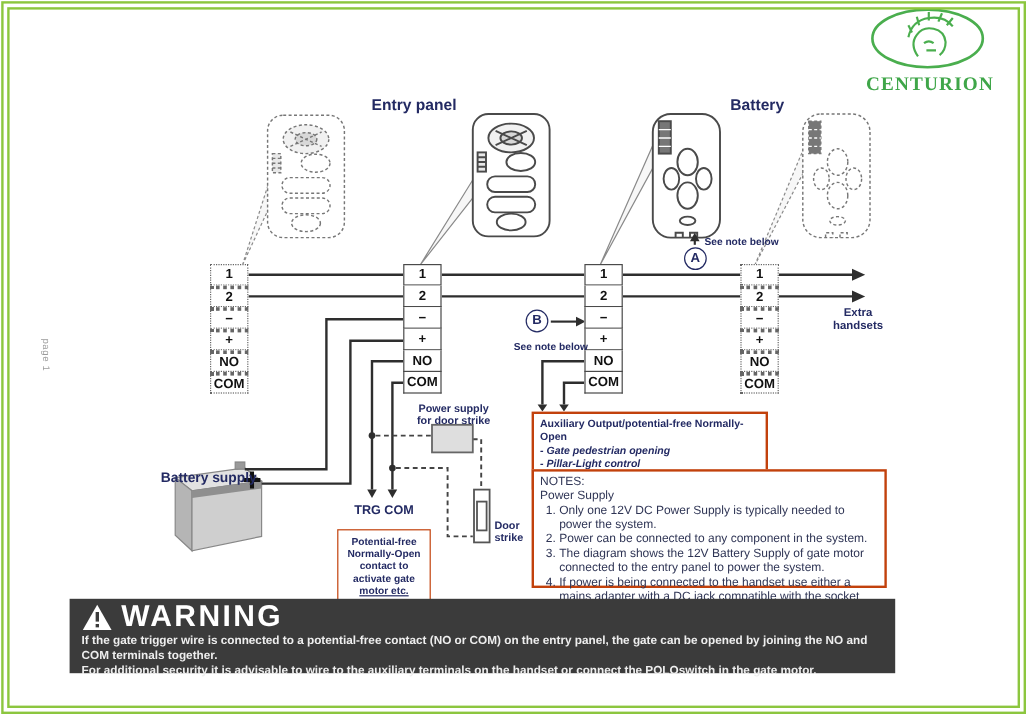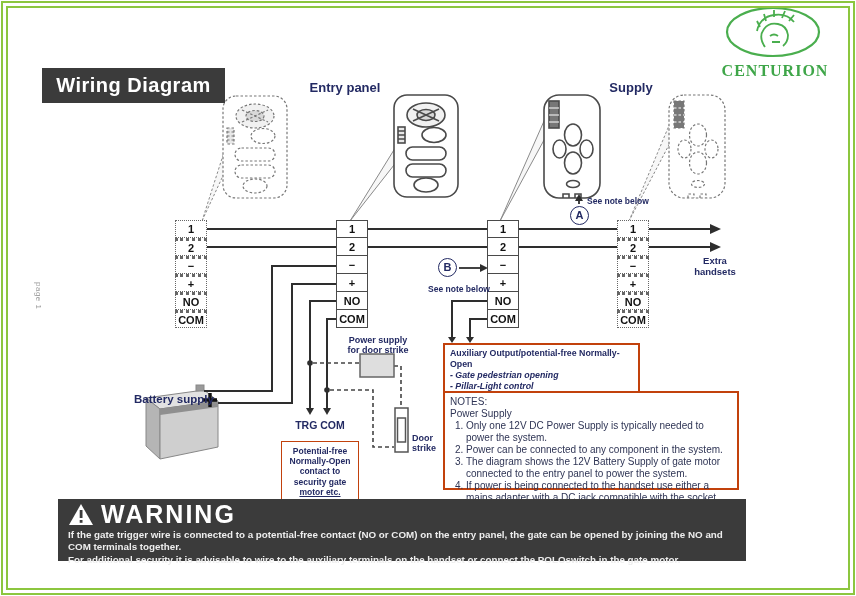--- a/index.html
+++ b/index.html
@@ -150,23 +150,22 @@
       <polygon points="575,201 583,201 579,194" stroke="none"></polygon>
     </g>
   </svg>
 
   <div class="frame-outer"></div>
   <div class="frame-inner"></div>
 
   <div class="abs logo">
     <div class="logo-text">CENTURION</div>
   </div>
-  <div class="abs wd-header">Wiring Diagram</div>
   <div class="abs nlabel dev-label" style="left:270px;top:80px;width:150px;">Entry panel</div>
-  <div class="abs nlabel dev-label" style="left:566px;top:80px;width:130px;">Supply</div>
+  <div class="abs nlabel dev-label" style="left:566px;top:80px;width:130px;">Battery</div>
   <div class="abs vpage">page 1</div>
 
   <div class="tblock dotted" style="left:175px;top:220px;">
     <div class="tcell">1</div>
     <div class="tcell">2</div>
     <div class="tcell">−</div>
     <div class="tcell">+</div>
     <div class="tcell">NO</div>
     <div class="tcell">COM</div>
   </div>
@@ -213,21 +212,21 @@
   </div>
   <div class="abs nlabel" style="left:412px;top:416px;font-size:9px;line-height:1.15;margin-top:17px;">
     <span style="display:block;">Door</span>
     <span style="display:block;">strike</span>
   </div>
 
   <div class="abs boxed pf-box nlabel">
     <span style="display:block;">Potential-free</span>
     <span style="display:block;">Normally-Open</span>
     <span style="display:block;">contact to</span>
-    <span style="display:block;">security gate</span>
+    <span style="display:block;">activate gate</span>
     <span style="display:block;text-decoration:underline;">motor etc.</span>
   </div>
 
   <div class="abs boxed aux-box">
     <div class="aux-title">Auxiliary Output/potential-free Normally-Open</div>
     <div class="aux-item">- Gate pedestrian opening</div>
     <div class="aux-item">- Pillar-Light control</div>
     <div class="aux-item">- Entrance light control</div>
   </div>
 

